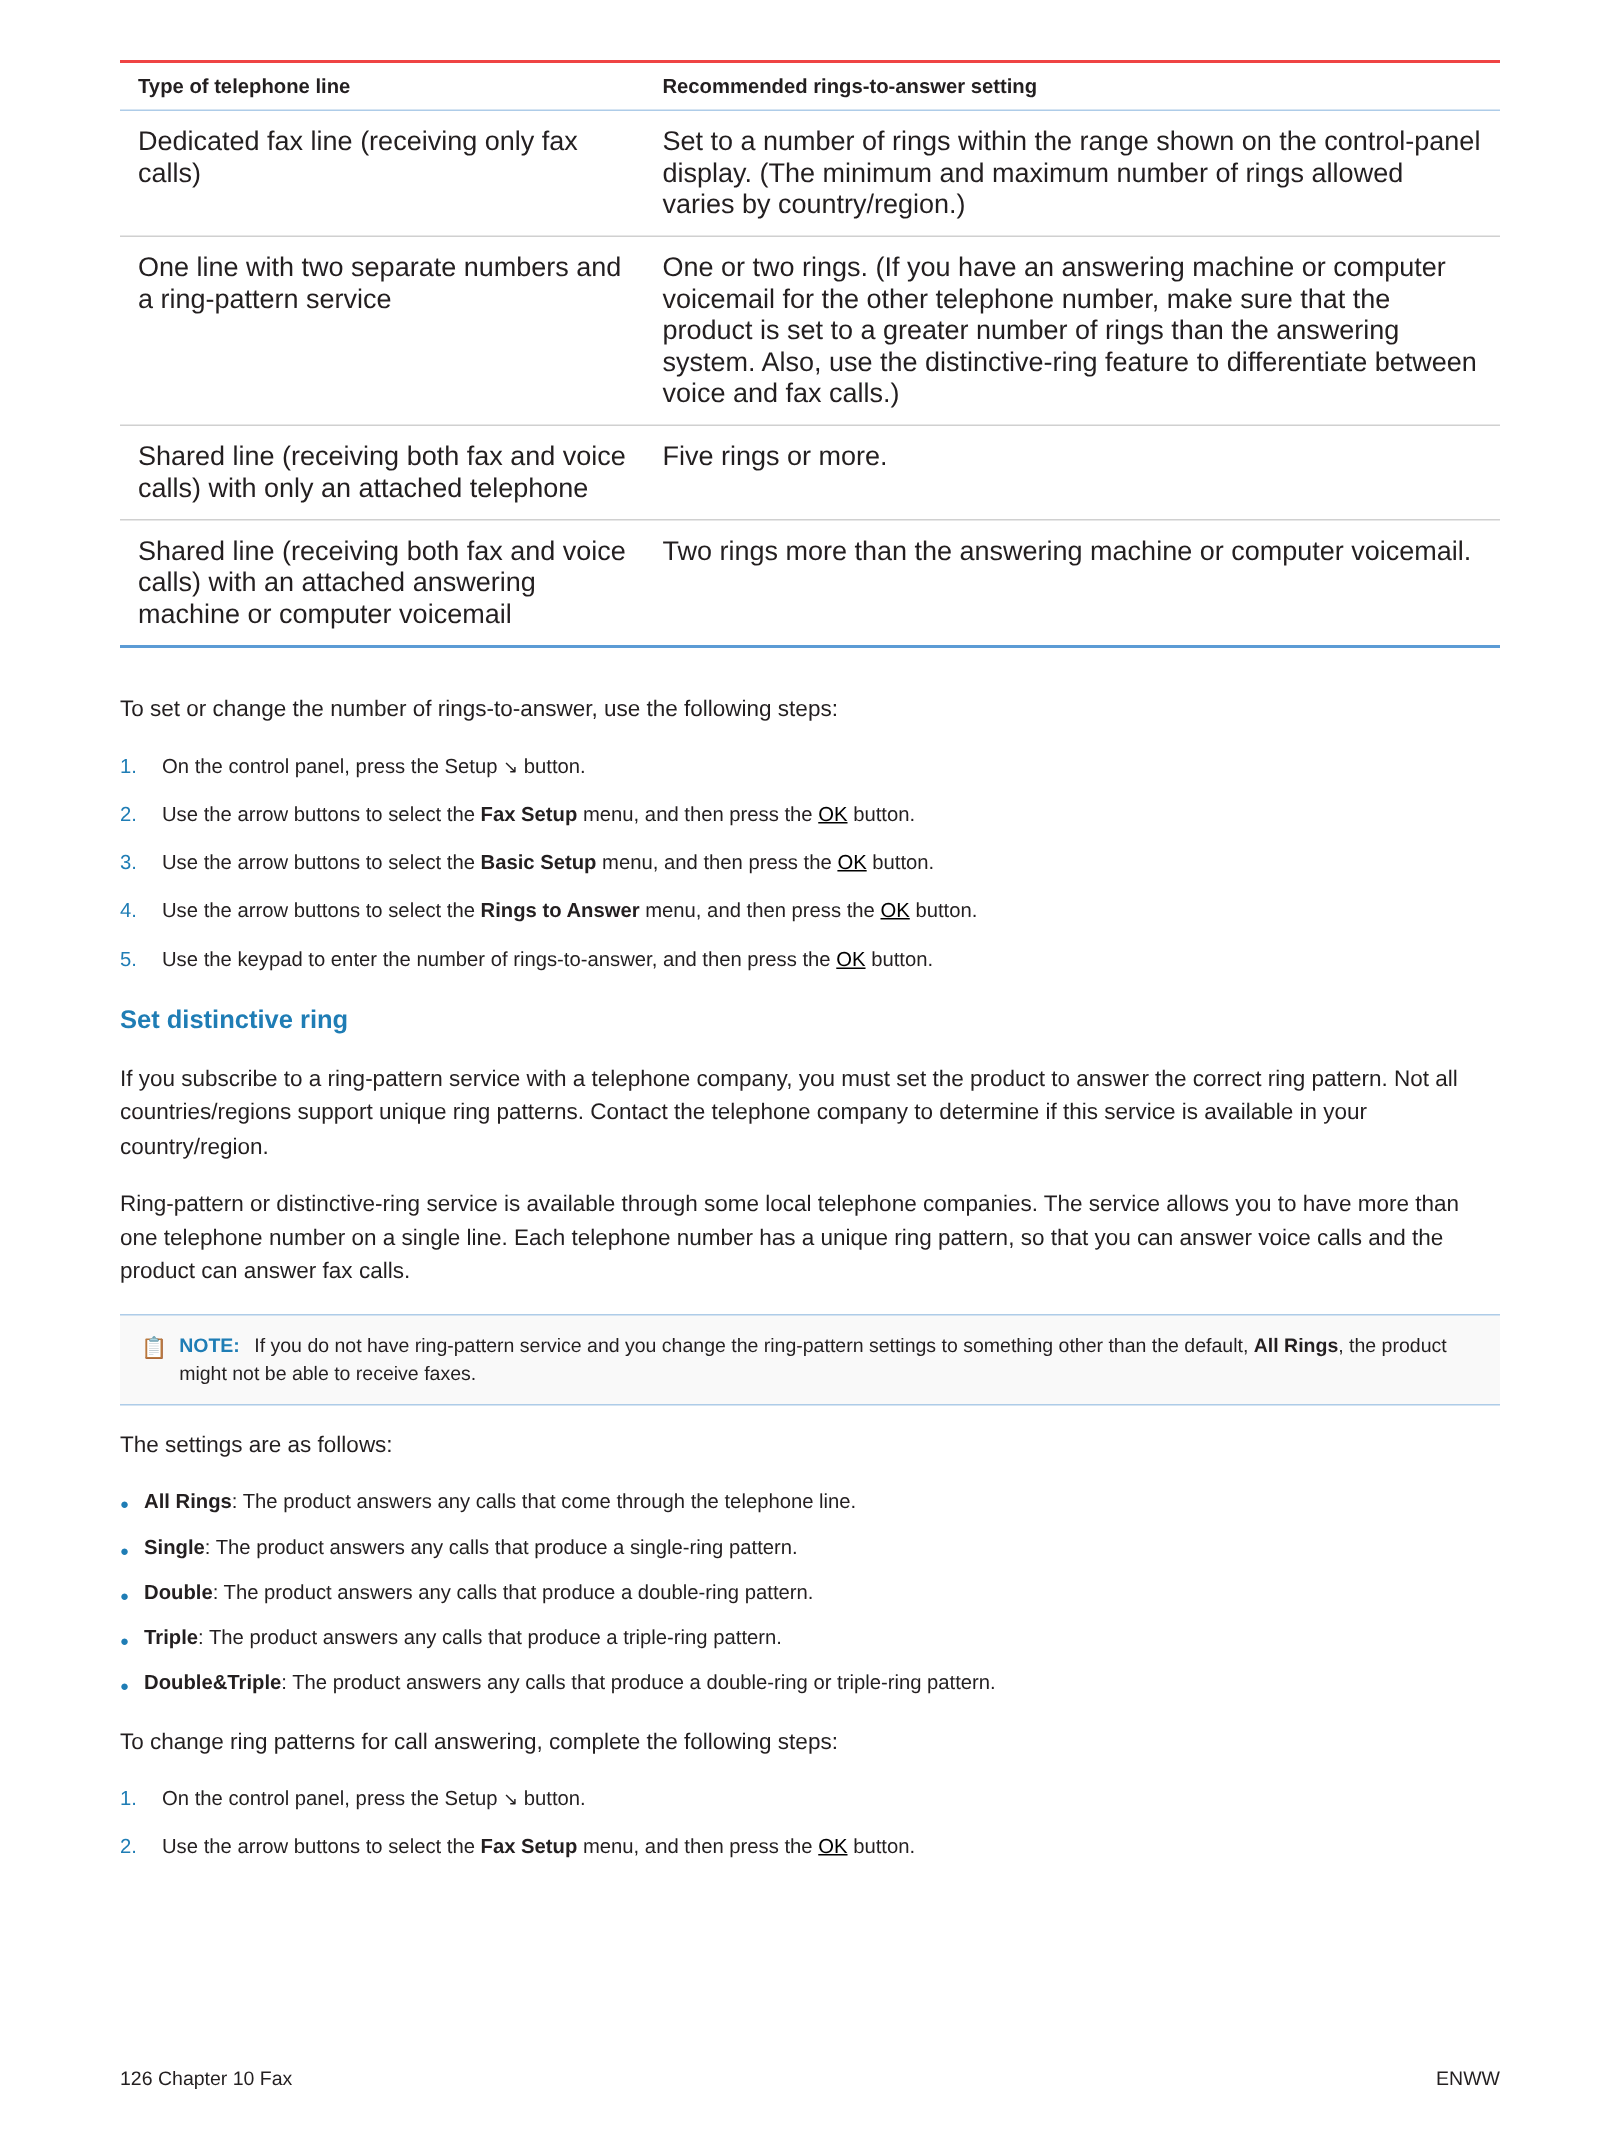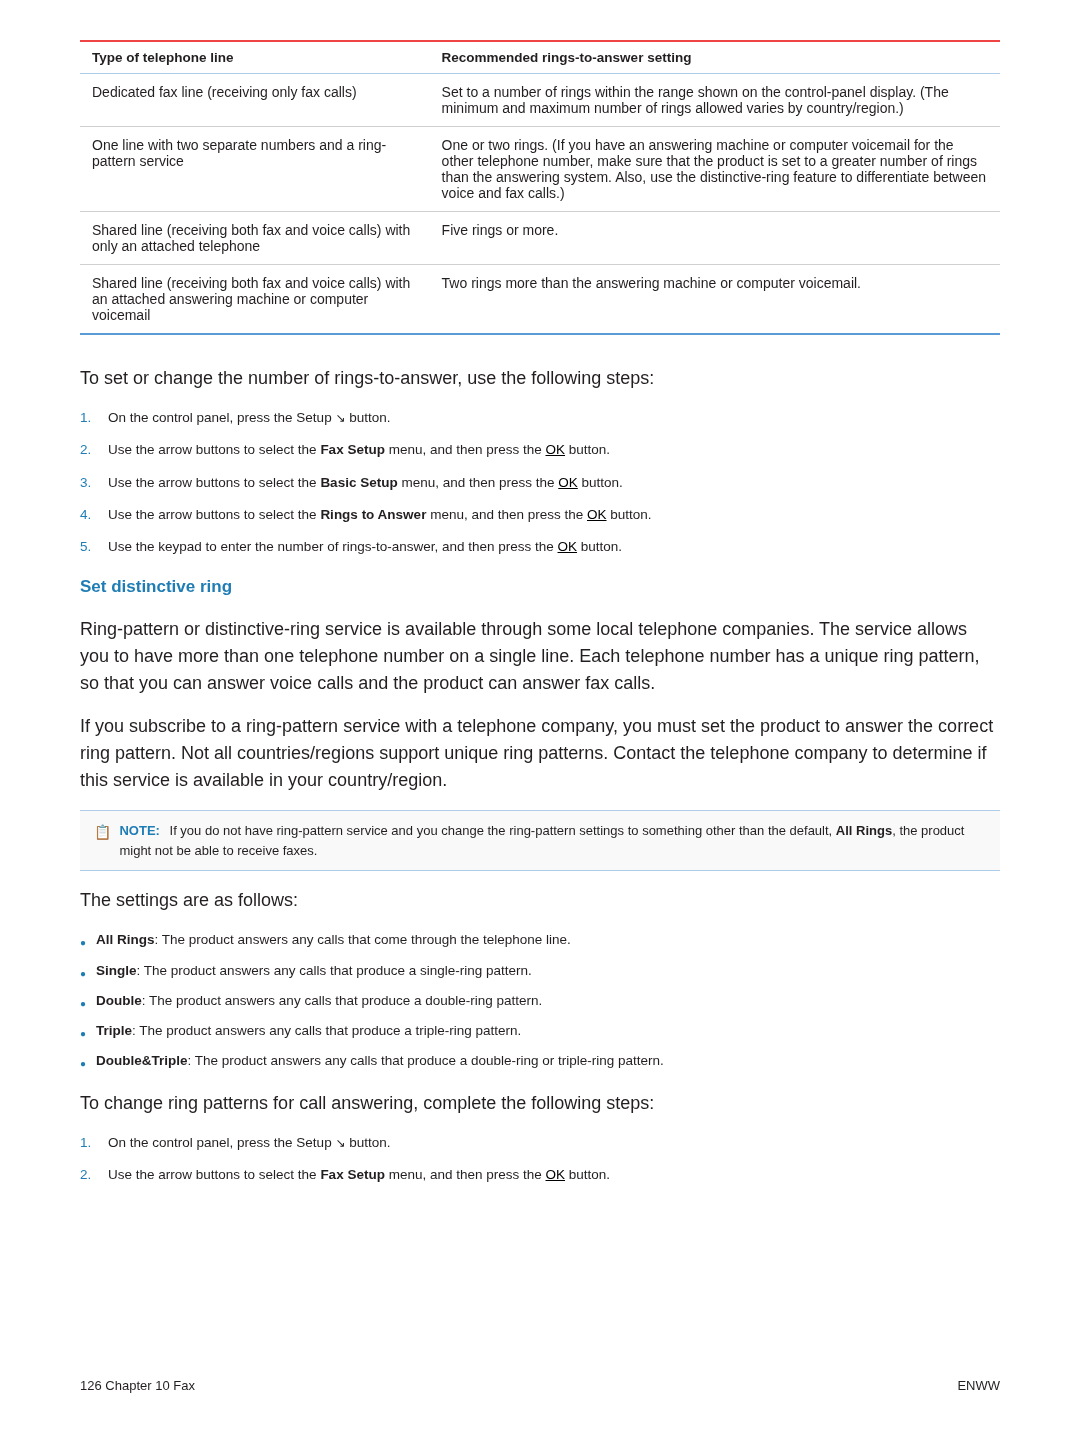--- a/index.html
+++ b/index.html
@@ -36,36 +36,36 @@
       font-size: 13.5px;
       text-align: left;
       padding: 8px 12px;
       border-top: 2px solid #ef4444;
       border-bottom: 1px solid #aecce8;
     }
 
     .rings-table td {
       padding: 10px 12px;
       vertical-align: top;
-      font-size: 14px;
+      font-size: 18px;
       border-bottom: 1px solid #d0d0d0;
     }
 
     .rings-table tr:last-child td {
       border-bottom: 2px solid #5b9bd5;
     }
 
     .rings-table td:first-child {
       width: 38%;
     }
 
     
     .section-text {
       margin-bottom: 16px;
-      font-size: 18px;
+      font-size: 15px;
       line-height: 1.5;
     }
 
     
     .steps-list {
       list-style: none;
       margin-bottom: 20px;
       padding: 0;
     }
 
@@ -221,22 +221,22 @@
         <span class="step-text">Use the arrow buttons to select the <strong>Rings to Answer</strong> menu, and then press the <span class="ok-link">OK</span> button.</span>
       </li>
       <li>
         <span class="step-number">5.</span>
         <span class="step-text">Use the keypad to enter the number of rings-to-answer, and then press the <span class="ok-link">OK</span> button.</span>
       </li>
     </ol>
 
   <h2 class="section-heading">Set distinctive ring</h2>
 
+  <p class="section-text">If you subscribe to a ring-pattern service with a telephone company, you must set the product to answer the correct ring pattern. Not all countries/regions support unique ring patterns. Contact the telephone company to determine if this service is available in your country/region.</p>
   <p class="section-text">Ring-pattern or distinctive-ring service is available through some local telephone companies. The service allows you to have more than one telephone number on a single line. Each telephone number has a unique ring pattern, so that you can answer voice calls and the product can answer fax calls.</p>
-  <p class="section-text">If you subscribe to a ring-pattern service with a telephone company, you must set the product to answer the correct ring pattern. Not all countries/regions support unique ring patterns. Contact the telephone company to determine if this service is available in your country/region.</p>
 
   <div class="note-box">
     <span class="note-icon">📋</span>
     <div>
       <span class="note-label">NOTE:</span>
       <span id="note-text">If you do not have ring-pattern service and you change the ring-pattern settings to something other than the default, <strong>All Rings</strong>, the product might not be able to receive faxes.</span>
     </div>
   </div>
 
   <p class="section-text">The settings are as follows:</p>

